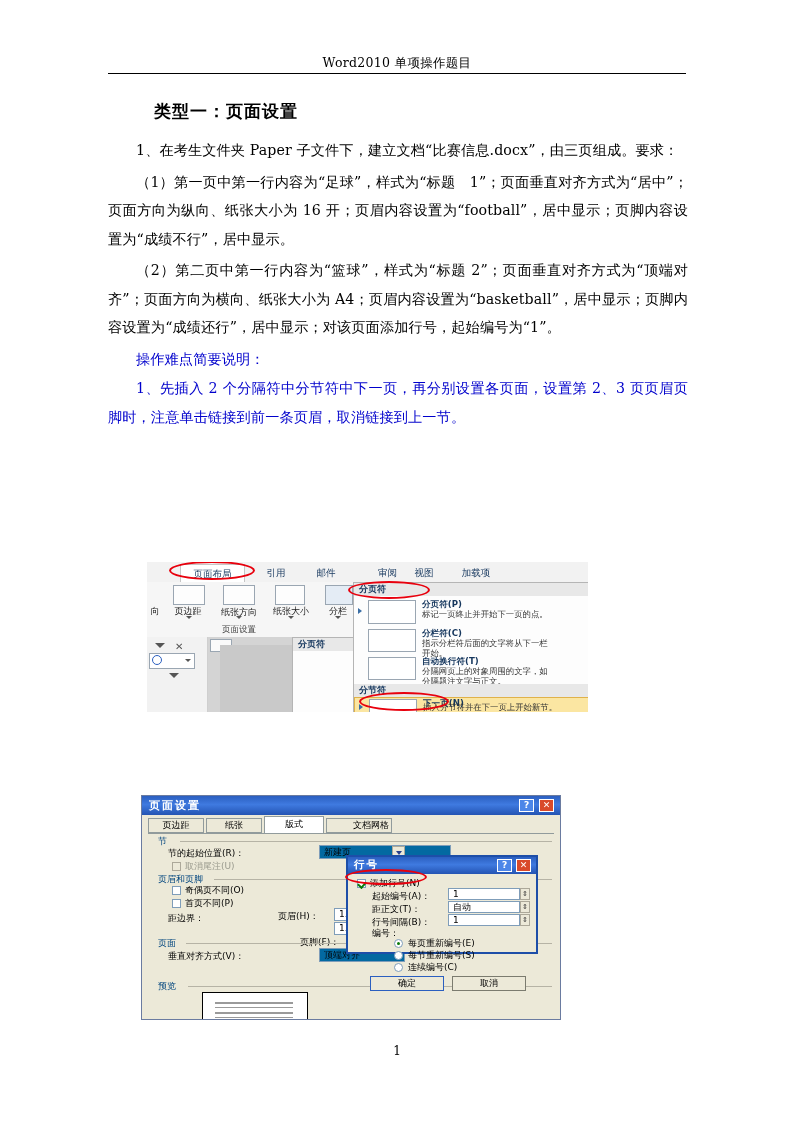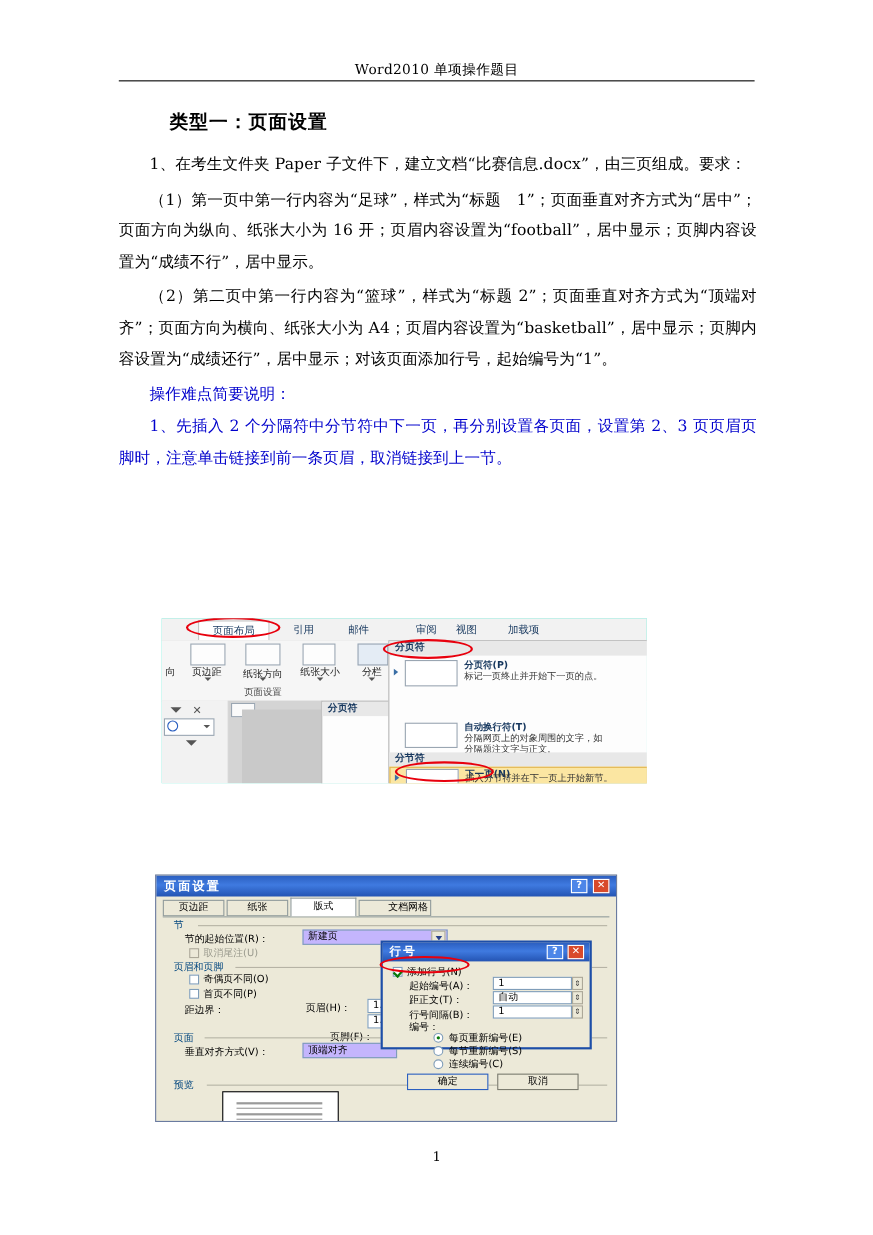--- a/index.html
+++ b/index.html
@@ -67,21 +67,21 @@
     background:linear-gradient(180deg,#2b5fc0 0%,#3f7ae0 45%,#2454b3 100%);}
   .dlg-title-text{position:absolute;left:7px;top:2px;font-size:11px;font-weight:bold;color:#fff;letter-spacing:2px;white-space:nowrap;}
   .dlg-sysbtn{position:absolute;top:3px;width:15px;height:13px;border:1px solid #fff;box-sizing:border-box;font-size:9px;color:#fff;text-align:center;line-height:11px;font-weight:bold;}
   .tabstrip{position:absolute;left:6px;top:22px;width:406px;height:15px;border-bottom:1px solid #919b9c;}
   .tabi{position:absolute;top:0;height:15px;border:1px solid #919b9c;background:#ece9d8;box-sizing:border-box;font-size:9px;color:#000;text-align:center;line-height:13px;white-space:nowrap;}
   .tabi.active{background:#ffffff;height:17px;border-bottom:none;top:-2px;line-height:15px;}
   .grp-lbl{position:absolute;font-size:9px;color:#00457e;white-space:nowrap;}
   .grp-line{position:absolute;height:0;border-top:1px solid #b6b3a5;}
   .fld-lbl{position:absolute;font-size:9px;color:#000;white-space:nowrap;}
   .fld-lbl.dis{color:#9a9a8e;}
-  .combo{position:absolute;background:#c4b5fd;border:1px solid #7f9db9;box-sizing:border-box;font-size:9px;color:#000;padding-left:4px;line-height:13px;}
+  .combo{position:absolute;background:#0369a1;border:1px solid #7f9db9;box-sizing:border-box;font-size:9px;color:#000;padding-left:4px;line-height:13px;margin-left:44px;}
   .combo-arrow{position:absolute;top:1px;width:13px;height:11px;background:#ece9d8;border:1px solid #aca899;box-sizing:border-box;}
   .combo-arrow:after{content:"";position:absolute;left:3px;top:4px;border-left:3px solid transparent;border-right:3px solid transparent;border-top:4px solid #27408b;}
   .chk{position:absolute;width:9px;height:9px;background:#fff;border:1px solid #7f9db9;box-sizing:border-box;}
   .chk.on{background:#fff;}
   .chk.on:after{content:"";position:absolute;left:1px;top:0px;width:4px;height:6px;border:solid #0a7a0a;border-width:0 2px 2px 0;transform:rotate(42deg);}
   .chk.dis{background:#ece9d8;border-color:#aca899;}
   .spin{position:absolute;background:#fff;border:1px solid #7f9db9;box-sizing:border-box;font-size:9px;padding-left:4px;line-height:11px;}
   .spin-btn{position:absolute;width:10px;height:13px;background:#ece9d8;border:1px solid #aca899;box-sizing:border-box;font-size:7px;text-align:center;color:#333;line-height:11px;}
   .btn{position:absolute;background:#ece9d8;border:1px solid #7b7b6f;box-sizing:border-box;font-size:9px;text-align:center;color:#000;line-height:13px;white-space:nowrap;}
   .btn.def{border:1.6px solid #2b5fc0;}
@@ -185,20 +185,25 @@
     <div class="dd" style="left:206px;top:20px;width:235px;height:130px;">
       <div class="dd-sec" style="top:0;">分页符</div>
 
       <div class="dd-item" style="top:14px;height:28px;">
         <div class="dd-arrow" style="left:4px;top:11px;"></div>
         <div class="dd-ico" style="left:14px;top:3px;width:46px;height:22px;background:#fff;"></div>
         <div class="dd-ttl" style="left:68px;top:2px;">分页符(P)</div>
         <div class="dd-desc" style="left:68px;top:12px;">标记一页终止并开始下一页的点。</div>
       </div>
 
+      <div class="dd-item" style="top:44px;height:26px;">
+        <div class="dd-ico" style="left:14px;top:2px;width:46px;height:21px;background:#fff;"></div>
+        <div class="dd-ttl" style="left:68px;top:1px;">分栏符(C)</div>
+        <div class="dd-desc" style="left:68px;top:11px;">指示分栏符后面的文字将从下一栏开始。</div>
+      </div>
 
       <div class="dd-item" style="top:72px;height:28px;">
         <div class="dd-ico" style="left:14px;top:2px;width:46px;height:21px;background:#fff;"></div>
         <div class="dd-ttl" style="left:68px;top:1px;">自动换行符(T)</div>
         <div class="dd-desc" style="left:68px;top:11px;">分隔网页上的对象周围的文字，如分隔题注文字与正文。</div>
       </div>
 
       <div class="dd-sec" style="top:101px;">分节符</div>
 
       <div class="dd-item sel" style="top:114px;height:16px;">

